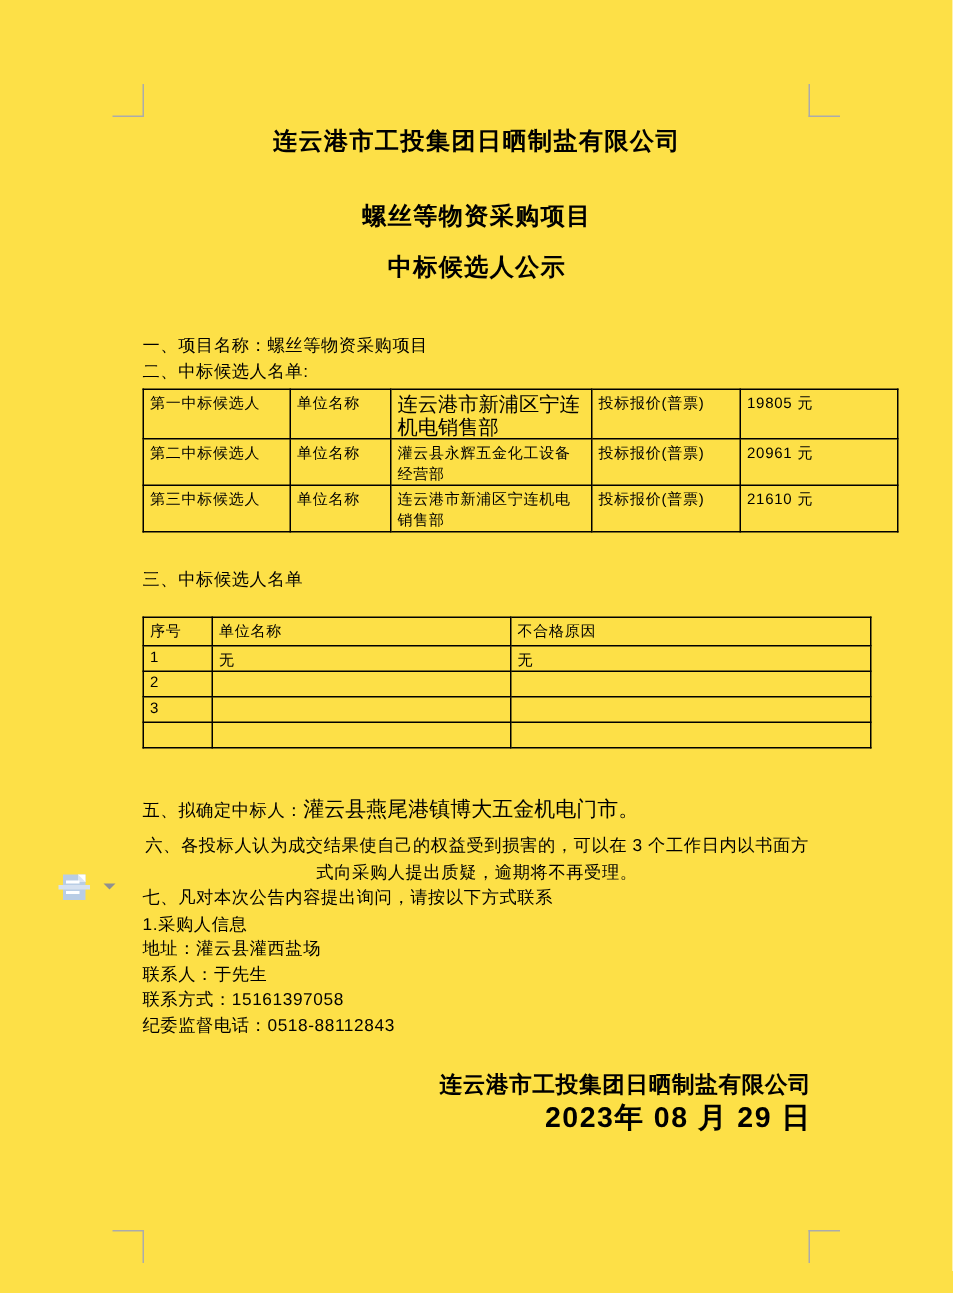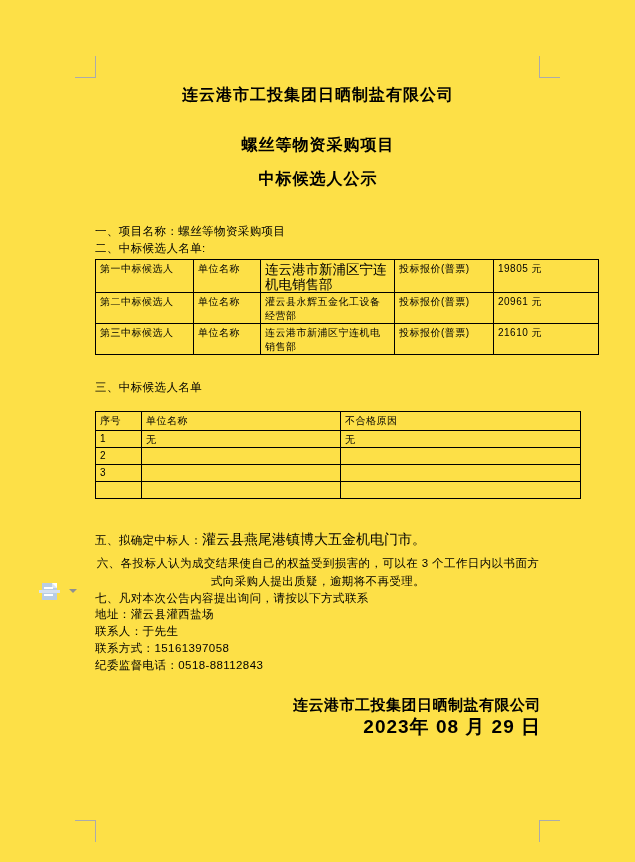--- a/index.html
+++ b/index.html
@@ -158,20 +158,21 @@
         </tr>
       </tbody>
     </table>
 
     <div class="para p-item5">
       <span>五、拟确定中标人：</span><span class="winner">灌云县燕尾港镇博大五金机电门市。</span>
     </div>
     <div class="para p-item6">六、各投标人认为成交结果使自己的权益受到损害的，可以在 3 个工作日内以书面方式向采购人提出质疑，逾期将不再受理。</div>
     <div class="para p-item7">七、凡对本次公告内容提出询问，请按以下方式联系</div>
 
+    <div class="para p-buyer-head">1.采购人信息</div>
     <div class="para contact">地址：灌云县灌西盐场</div>
     <div class="para contact">联系人：于先生</div>
     <div class="para contact">联系方式：15161397058</div>
     <div class="para contact">纪委监督电话：0518-88112843</div>
 
     <div class="sig company">连云港市工投集团日晒制盐有限公司</div>
     <div class="sig date">2023年 08 月 29 日</div>
 
   </div>
 </div>

